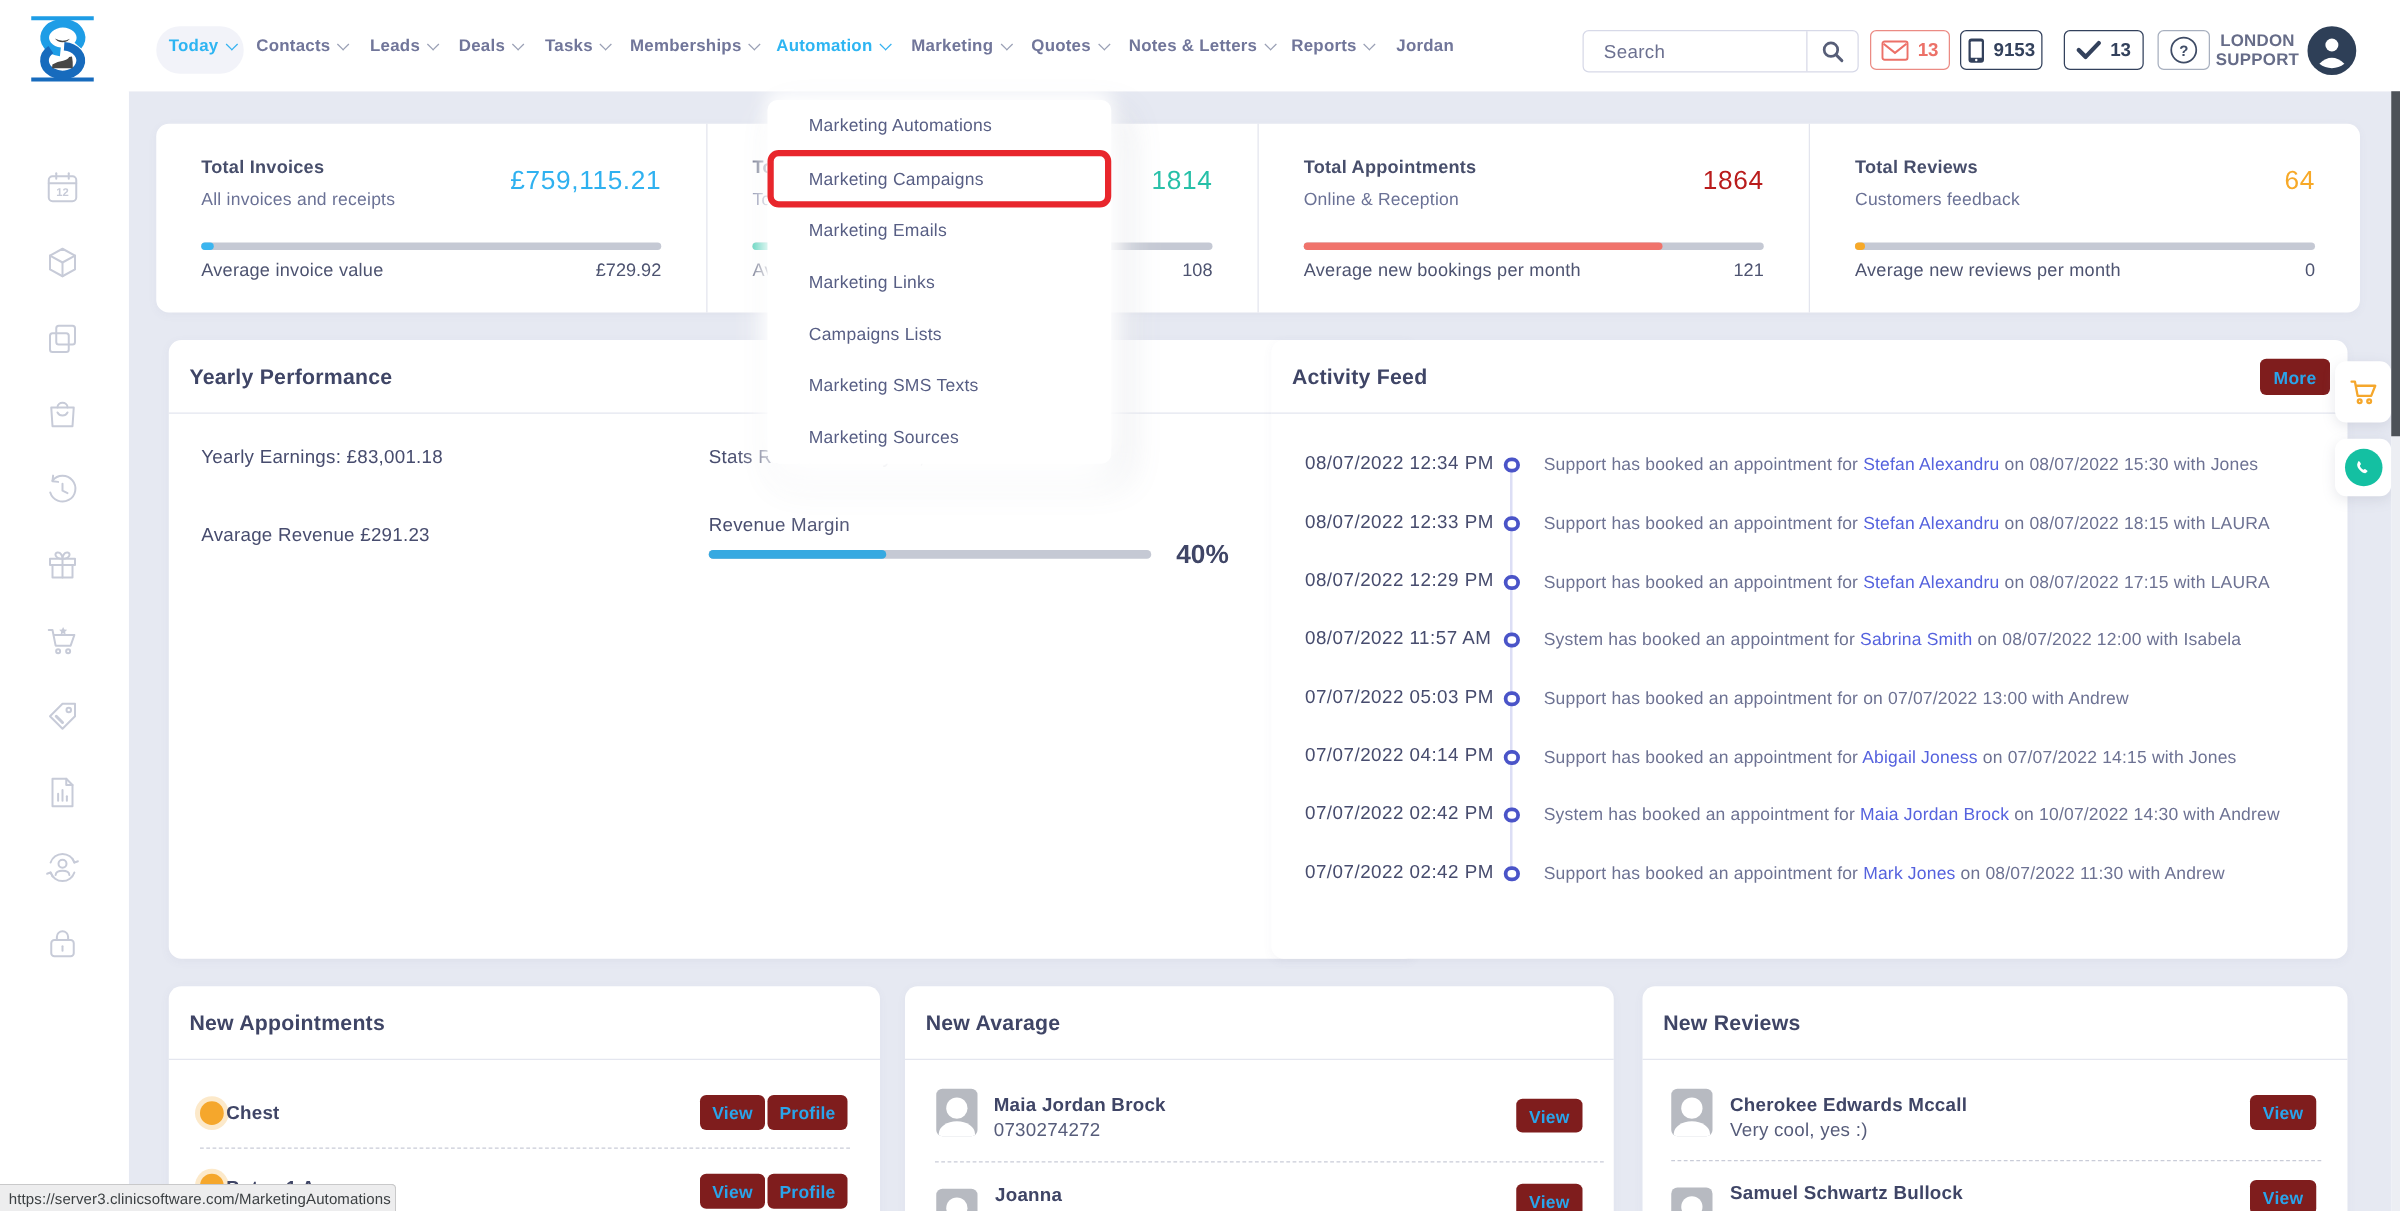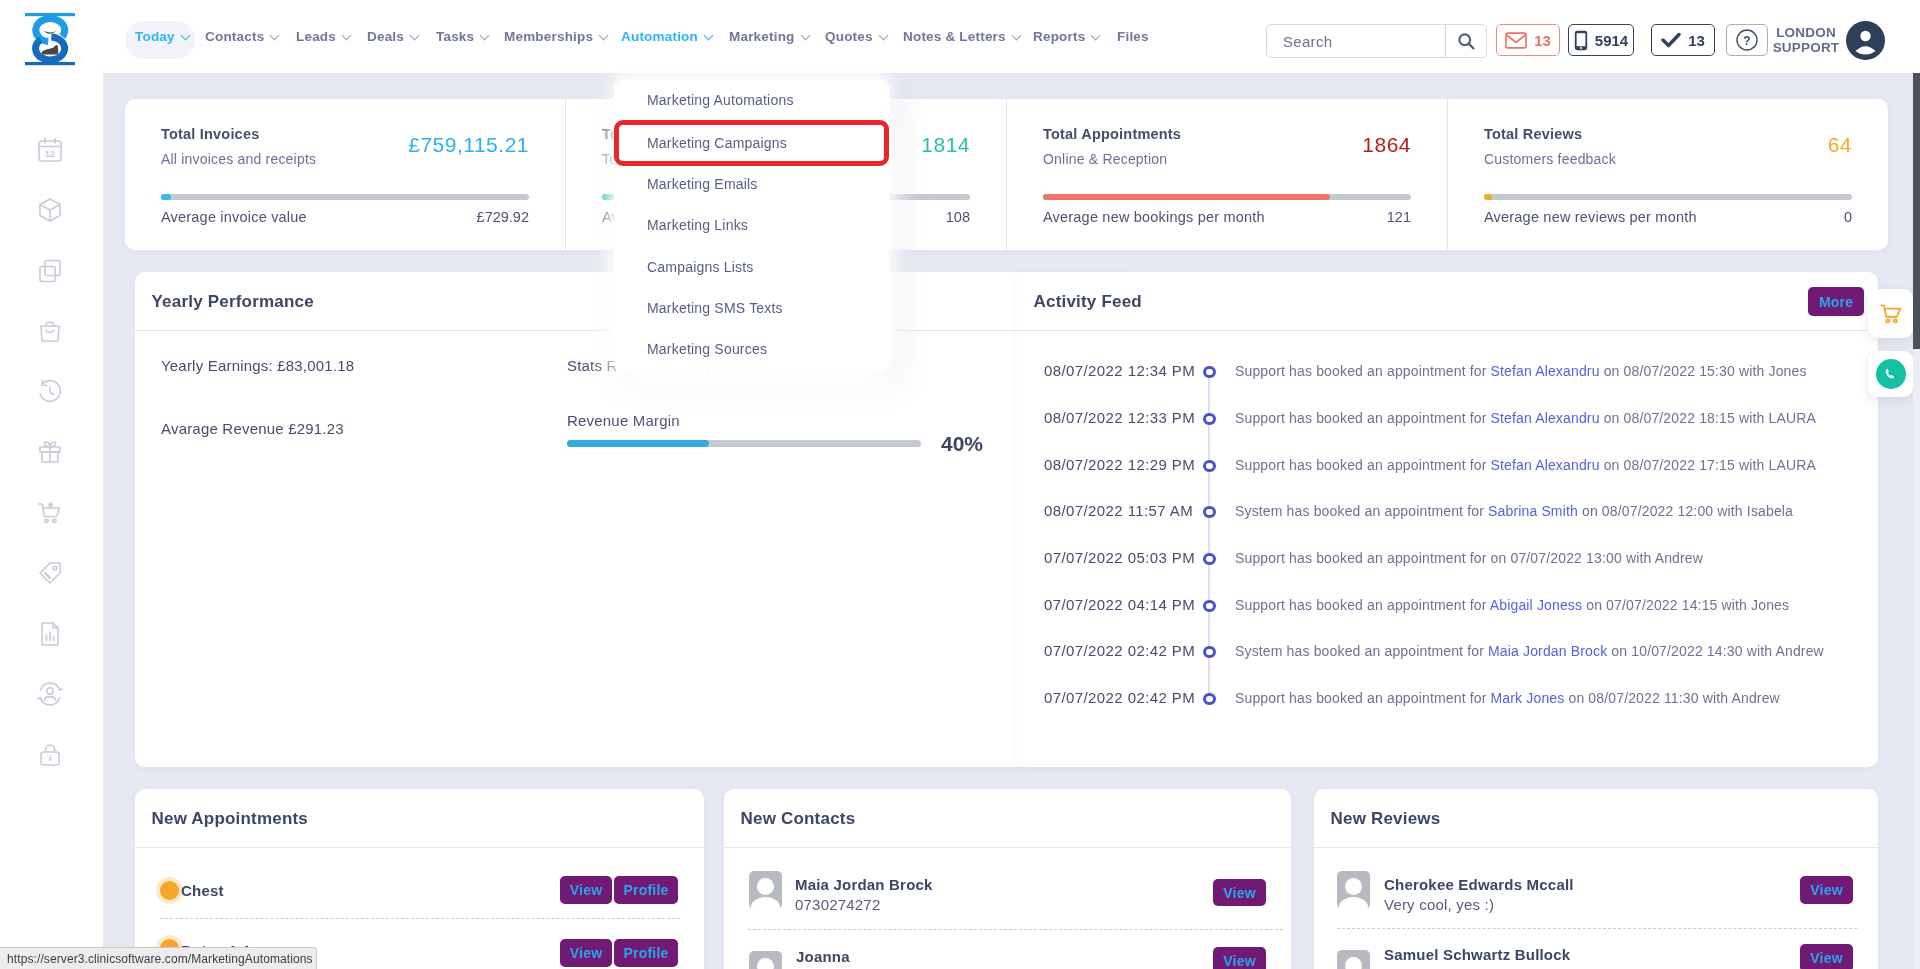--- a/index.html
+++ b/index.html
@@ -26,21 +26,21 @@
 .statsec .bar { position:absolute; left:36px; right:36px; top:95px; height:6px; border-radius:3px; background:#c5c9d4; }
 .statsec .bar i { position:absolute; left:0; top:0; bottom:0; border-radius:3px; }
 .statsec .f { position:absolute; left:36px; top:110px; font-size:14.5px; color:#4d5370; letter-spacing:.2px;}
 .statsec .fv { position:absolute; right:36px; top:110px; font-size:14.5px; color:#4d5370; }
 .statdiv { position:absolute; top:0; bottom:0; width:1px; background:#e3e5ee; }
 
 .cardhead { position:absolute; left:0; top:0; right:0; height:59px; }
 .cardhead .ht { position:absolute; left:16.5px; top:20px; font-size:17px; font-weight:bold; color:#3f4566; letter-spacing:.2px; }
 .cardhead .line { position:absolute; left:0; right:0; top:58px; height:1px; background:#e4e6ef; }
 
-.btn { position:absolute; background:#701a75; color:#2aa4ea; font-size:14px; font-weight:bold; border-radius:5px; display:flex; align-items:center; justify-content:center; letter-spacing:.2px; }
+.btn { position:absolute; background:#7f1d1d; color:#2aa4ea; font-size:14px; font-weight:bold; border-radius:5px; display:flex; align-items:center; justify-content:center; letter-spacing:.2px; }
 
 .arow .d { position:absolute; font-size:15px; color:#474c6e; letter-spacing:.4px; }
 .arow .m { position:absolute; font-size:14px; color:#6d7293; letter-spacing:.15px; }
 .arow .m b { color:#5562de; font-weight:normal; }
 .acirc { position:absolute; width:12.5px; height:12.5px; border:3.4px solid #4a54c8; border-radius:50%; background:#fff; }
 
 #dropdown { position:absolute; left:614px; top:80px; width:275px; height:291px; background:#fff; z-index:40;
   box-shadow:0 -9px 16px rgba(255,255,255,.95), 0 14px 30px rgba(255,255,255,.92), 6px 26px 36px rgba(255,255,255,.8), 10px 12px 30px rgba(110,120,145,.2); border-radius:8px; }
 .ditem { position:absolute; left:33px; font-size:14px; font-weight:500; color:#575e84; letter-spacing:.2px; }
 #redbox { position:absolute; left:0px; top:39.5px; width:275px; height:46px; border:5px solid #e8262c; border-radius:9px; }
@@ -140,21 +140,21 @@
   <div class="navitem" style="left:205px;">Contacts<span class="chev"></span></div>
   <div class="navitem" style="left:296px;">Leads<span class="chev"></span></div>
   <div class="navitem" style="left:367px;">Deals<span class="chev"></span></div>
   <div class="navitem" style="left:436px;">Tasks<span class="chev"></span></div>
   <div class="navitem" style="left:504px;">Memberships<span class="chev"></span></div>
   <div class="navitem active" style="left:621px;">Automation<span class="chev blue"></span></div>
   <div class="navitem" style="left:729px;">Marketing<span class="chev"></span></div>
   <div class="navitem" style="left:825px;">Quotes<span class="chev"></span></div>
   <div class="navitem" style="left:903px;">Notes &amp; Letters<span class="chev"></span></div>
   <div class="navitem" style="left:1033px;">Reports<span class="chev"></span></div>
-  <div class="navitem" style="left:1117px;">Files</div>
+  <div class="navitem" style="left:1117px;">Jordan</div>
 
   <div class="abs" style="left:1266px; top:24px; width:221px; height:34px; border:1px solid #d7d9e8; border-radius:5px; background:#fff;">
     <div class="abs" style="left:16px; top:8px; font-size:15px; color:#6b7090; letter-spacing:.3px;">Search</div>
     <div class="abs" style="right:40px; top:0; bottom:0; width:1px; background:#d7d9e8;"></div>
     <svg width="20" height="20" viewBox="0 0 24 24" style="position:absolute; right:10px; top:6px;">
       <circle cx="10.5" cy="10.5" r="6.5" fill="none" stroke="#575e78" stroke-width="2.6"></circle>
       <line x1="15.5" y1="15.5" x2="21" y2="21" stroke="#575e78" stroke-width="2.8" stroke-linecap="round"></line>
     </svg>
   </div>
 
@@ -165,21 +165,21 @@
       </svg>
     <span>13</span>
   </div>
 
   <div class="navbox" style="left:1568px; width:66px;">
     <svg width="14" height="21" viewBox="0 0 14 21">
         <rect x="0.8" y="0.8" width="12.4" height="19.4" rx="2.4" fill="#33415c"></rect>
         <rect x="2.6" y="3.2" width="8.8" height="13" rx="0.5" fill="#fff"></rect>
         <circle cx="7" cy="18" r="1" fill="#fff"></circle>
       </svg>
-    <span>5914</span>
+    <span>9153</span>
   </div>
 
   <div class="navbox" style="left:1651px; width:64px;">
     <svg width="20" height="16" viewBox="0 0 20 16">
         <path d="M2 8 L7.5 13.5 L18 2.5" fill="none" stroke="#33415c" stroke-width="3.4" stroke-linecap="round" stroke-linejoin="round"></path>
       </svg>
     <span>13</span>
   </div>
 
   <div class="navbox" style="left:1726px; width:42px; border-color:#a8b0bf;">
@@ -320,21 +320,21 @@
   <div class="btn" style="left:479px; top:87px; width:64px; height:28px;">Profile</div>
   <div class="dash" style="left:25px; top:129px; width:520px;"></div>
   <div class="orangedot" style="left:25px; top:150px;"></div>
   <div class="rowname" style="left:46px; top:153px;">Botox 1 Area</div>
   <div class="btn" style="left:425px; top:150px; width:52px; height:28px;">View</div>
   <div class="btn" style="left:479px; top:150px; width:64px; height:28px;">Profile</div>
 </div>
 
 <div id="newcontacts" class="card" style="left:724px; top:789px; width:567px; height:240px;">
   <div class="cardhead">
-      <div class="ht">New Contacts</div>
+      <div class="ht">New Avarage</div>
       <div class="line"></div>
     </div>
   <div class="avatarbox" style="left:25px; top:82px;"></div>
   <div class="rowname" style="left:71px; top:87px;">Maia Jordan Brock</div>
   <div class="rowsub" style="left:71px; top:107px;">0730274272</div>
   <div class="btn" style="left:489px; top:90px; width:53px; height:27px;">View</div>
   <div class="dash" style="left:24px; top:140px; width:535px;"></div>
   <div class="avatarbox" style="left:25px; top:162px;"></div>
   <div class="rowname" style="left:72px; top:159px;">Joanna</div>
   <div class="rowsub" style="left:72px; top:177px;">0795050777777</div>

